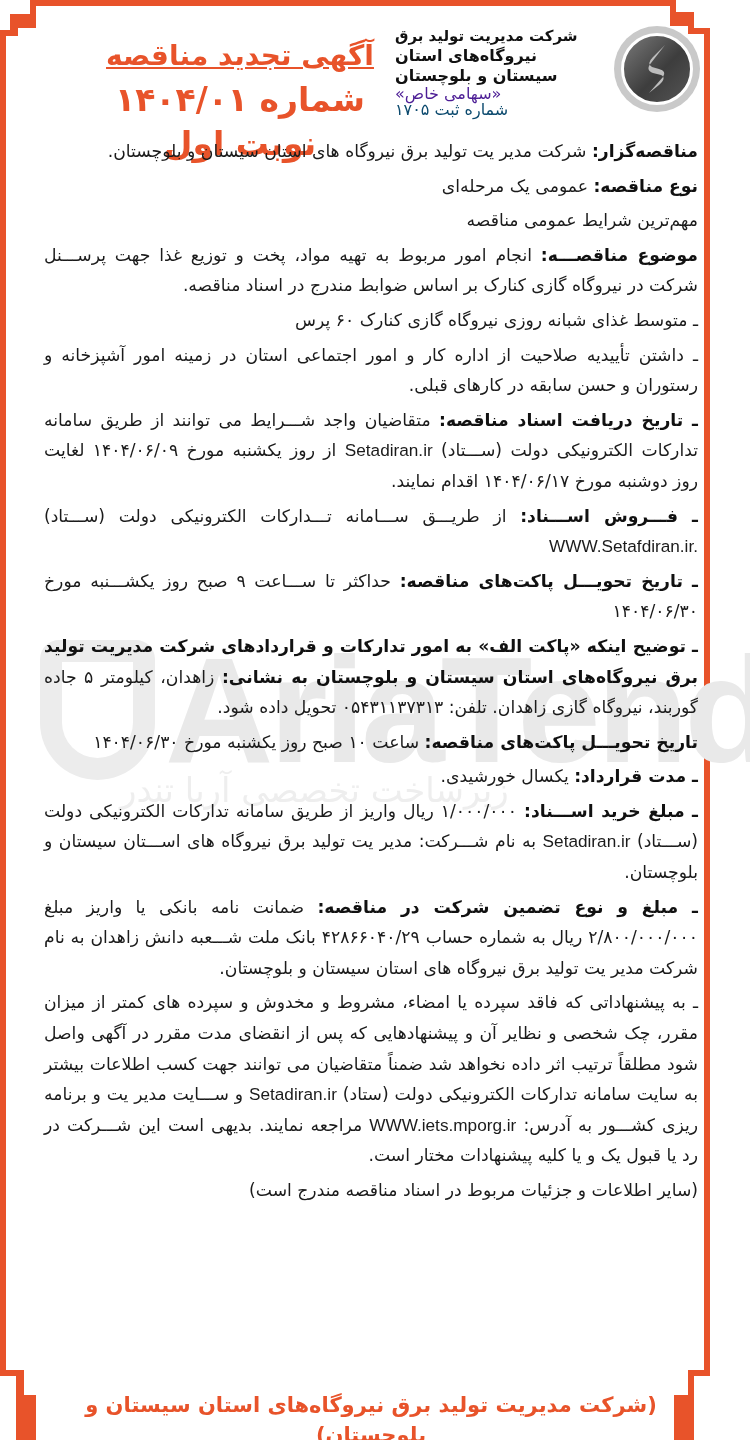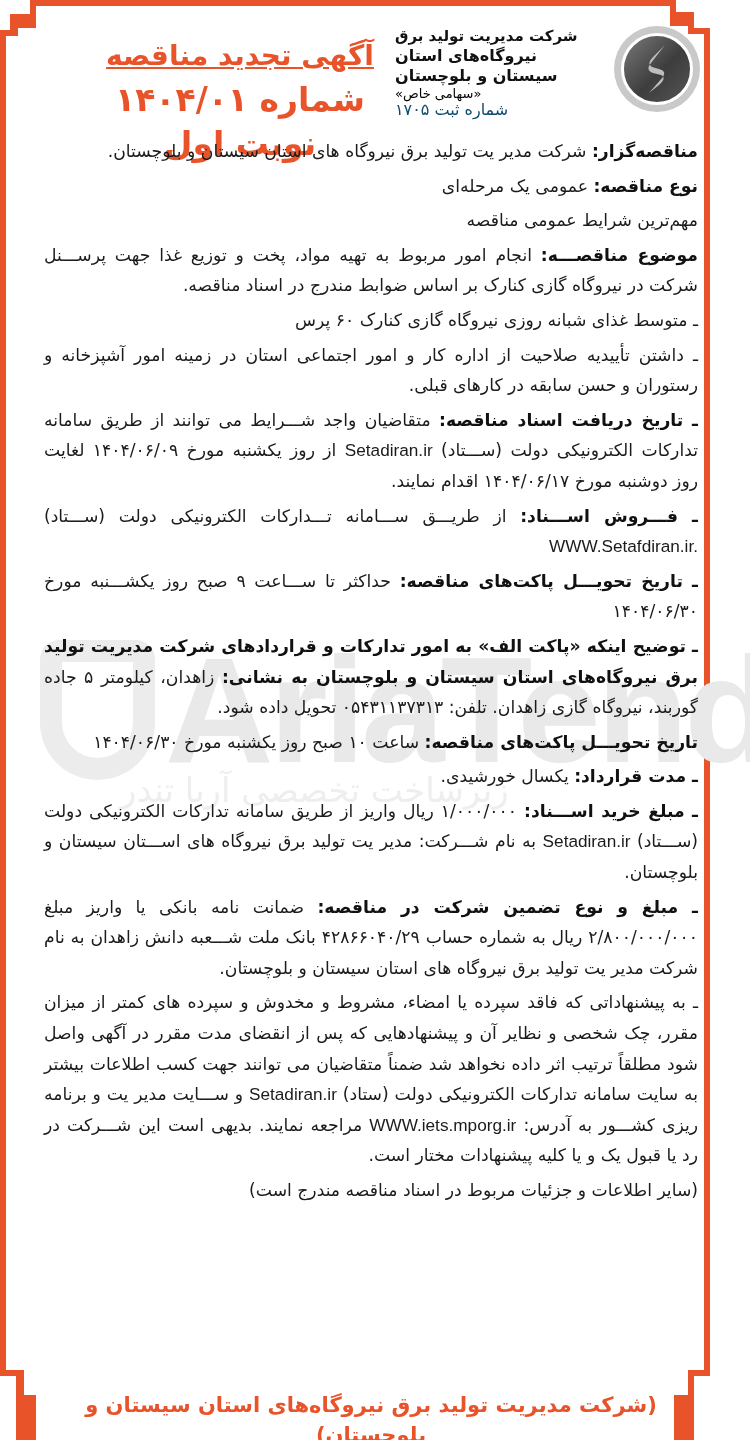--- a/index.html
+++ b/index.html
@@ -32,21 +32,21 @@
     .logo-inner {
       width:66px; height:66px; border-radius:50%; border:3px solid #fff;
       background:linear-gradient(135deg,#7a7a7a 0%,#3d3d3d 55%,#555 100%);
       display:flex; align-items:center; justify-content:center;
     }
     .company-block {
       position:absolute; right:115px; top:6px; width:210px; direction:rtl; text-align:left;
     }
     .company-block .l1 { font-weight:700; font-size:15px; line-height:20px; color:#111; }
     .company-block .l2 { font-weight:700; font-size:16px; line-height:20px; color:#111; }
-    .company-block .l3 { font-size:13px; line-height:16px; color:#000000; }
+    .company-block .l3 { font-size:16px; line-height:16px; color:#4c1d95; }
     .company-block .l4 { font-size:16px; line-height:16px; color:#0c4a6e; }
     .title-block {
       position:absolute; left:50px; top:14px; width:320px; direction:rtl; text-align:center;
       color:#e8532a; font-weight:700;
     }
     .title-block .t1 { font-size:28px; line-height:44px;text-decoration:underline; }
     .title-block .t2 { font-size:33px; line-height:44px; }
     .content {
       position:absolute; top:132px; left:40px; right:48px; direction:rtl; text-align:justify;
       font-size:17.2px; line-height:30.6px; z-index:2; color:#1b1b1b;

